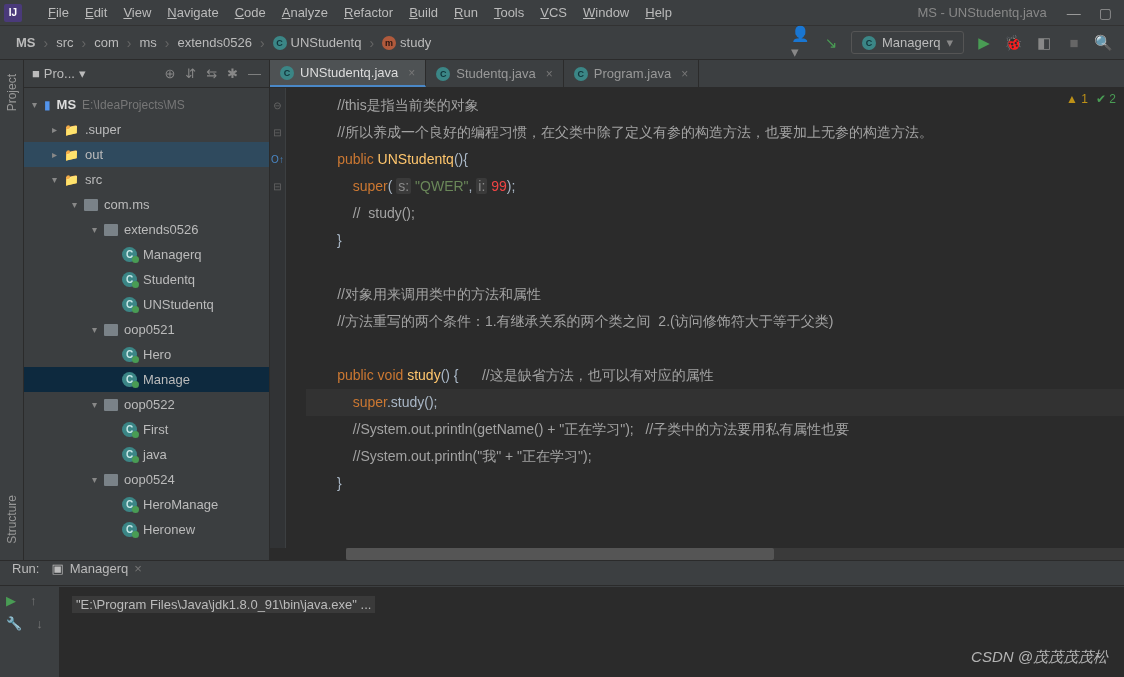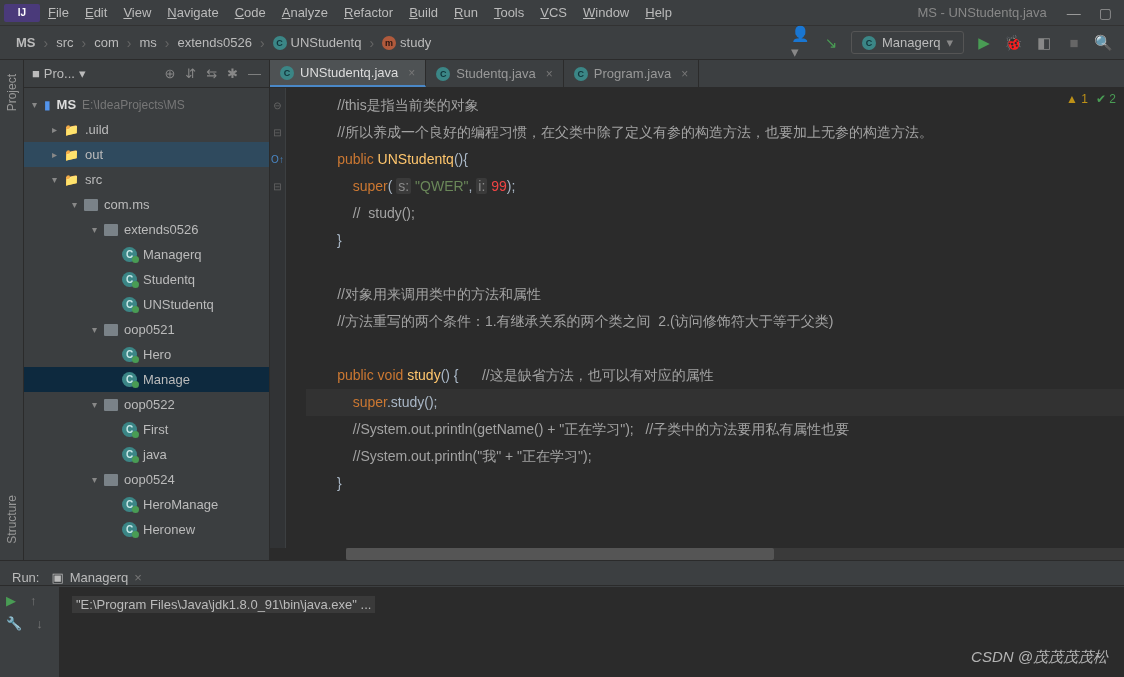--- a/index.html
+++ b/index.html
@@ -1,18 +1,18 @@
 <!DOCTYPE html>
 <html><head>
 <meta charset="utf-8">
 <style>
 * { margin: 0; padding: 0; box-sizing: border-box; font-family: "Segoe UI", Arial, sans-serif; }
 body { background: #3c3f41; color: #bbbbbb; font-size: 13px; overflow: hidden; width: 1124px; height: 677px; position: relative; }
 .menubar { height: 26px; background: #3c3f41; display: flex; align-items: center; padding: 0 4px; border-bottom: 1px solid #323232; }
-.app-icon { width: 36px; height: 18px; background: #4a3a7a; border-radius: 2px; margin-right: 0; display:flex; align-items:center; justify-content:center; color:#fff; font-size:10px; font-weight:bold;}
+.app-icon { width: 18px; height: 18px; background: #4a3a7a; border-radius: 2px; margin-right: 18px; display:flex; align-items:center; justify-content:center; color:#fff; font-size:10px; font-weight:bold;}
 .menu-item { padding: 3px 8px; cursor: pointer; }
 .menu-item u { text-decoration: underline; }
 .title-right { margin-left: auto; color: #888; padding-right: 8px; display:flex; align-items:center; gap:20px;}
 .win-controls { display:flex; gap:18px; color:#999; font-size:14px;}
 .toolbar { height: 34px; background: #3c3f41; display: flex; align-items: center; padding: 0 10px; border-bottom: 1px solid #2b2b2b; }
 .breadcrumb { display: flex; align-items: center; gap: 2px; }
 .crumb { padding: 2px 6px; color: #bbb; display:flex; align-items:center; gap:4px;}
 .crumb-sep { color: #666; font-size:14px;}
 .crumb-icon { width:14px; height:14px; border-radius:50%; display:inline-flex; align-items:center; justify-content:center; font-size:9px; font-weight:bold;}
 .ci-class { background:#3b8686; color:#10343a;}
@@ -58,21 +58,21 @@
 .kw { color:#cc7832;}
 .str { color:#6a8759;}
 .num { color:#ef4444;text-align:center;}
 .cm { color:#a3a3a3;}
 .fn { color:#ffc66d;}
 .param { color:#8a8a8a; background:#3a3a3a; border-radius:2px; padding:0 2px;}
 .status-right { position:absolute; top:4px; right:8px; display:flex; gap:8px; font-size:12px;}
 .warn { color:#be9117;}
 .ok { color:#499c54;}
 .run-panel { height:115px; background:#2b2b2b; border-top:1px solid #3c3f41; display:flex;}
-.run-tabs { height:26px; background:#3c3f41; border-top:1px solid #2b2b2b; border-bottom:1px solid #2b2b2b; display:flex; align-items:flex-end; padding:0 12px; gap:12px;}
+.run-tabs { height:26px; background:#3c3f41; border-top:1px solid #2b2b2b; border-bottom:1px solid #2b2b2b; display:flex; align-items:flex-start; padding:0 12px; gap:12px;}
 .run-left-tools { width:60px; background:#3c3f41; display:flex; flex-direction:column; padding:6px; gap:8px; border-right:1px solid #2b2b2b;}
 .run-tool-row { display:flex; gap:14px;}
 .run-output { flex:1; background:#2b2b2b; padding:8px 12px; font-family:Consolas,monospace; font-size:13px; color:#bbb; line-height:20px;}
 .run-cmd { background:#3a3a3a; padding:1px 4px;}
 .watermark { position:absolute; bottom:10px; right:16px; color:#ccc; font-size:15px; font-style:italic; opacity:0.85;}
 .hscroll { height:12px; background:#3a3a3a; position:relative; margin:0 0 0 76px;}
 .hscroll-thumb { position:absolute; left:0; width:55%; height:100%; background:#555; border-radius:2px;}
 </style>
 </head>
 <body>
@@ -163,21 +163,21 @@
     <div class="tree">
       <div class="tree-row" style="padding-left:8px">
           <span class="chev">▾</span>
           <span class="folder-icon blue">▮</span>
           <span class="tree-label bold">MS</span>
           <span class="tree-path">E:\IdeaProjects\MS</span>
         </div>
       <div class="tree-row" style="padding-left:28px">
           <span class="chev">▸</span>
           <span class="folder-icon">📁</span>
-          <span class="tree-label">.uild</span>
+          <span class="tree-label">.super</span>
         </div>
       <div class="tree-row hover-bg" style="padding-left:28px">
           <span class="chev">▸</span>
           <span class="folder-icon orange">📁</span>
           <span class="tree-label">out</span>
         </div>
       <div class="tree-row" style="padding-left:28px">
           <span class="chev">▾</span>
           <span class="folder-icon blue">📁</span>
           <span class="tree-label">src</span>

